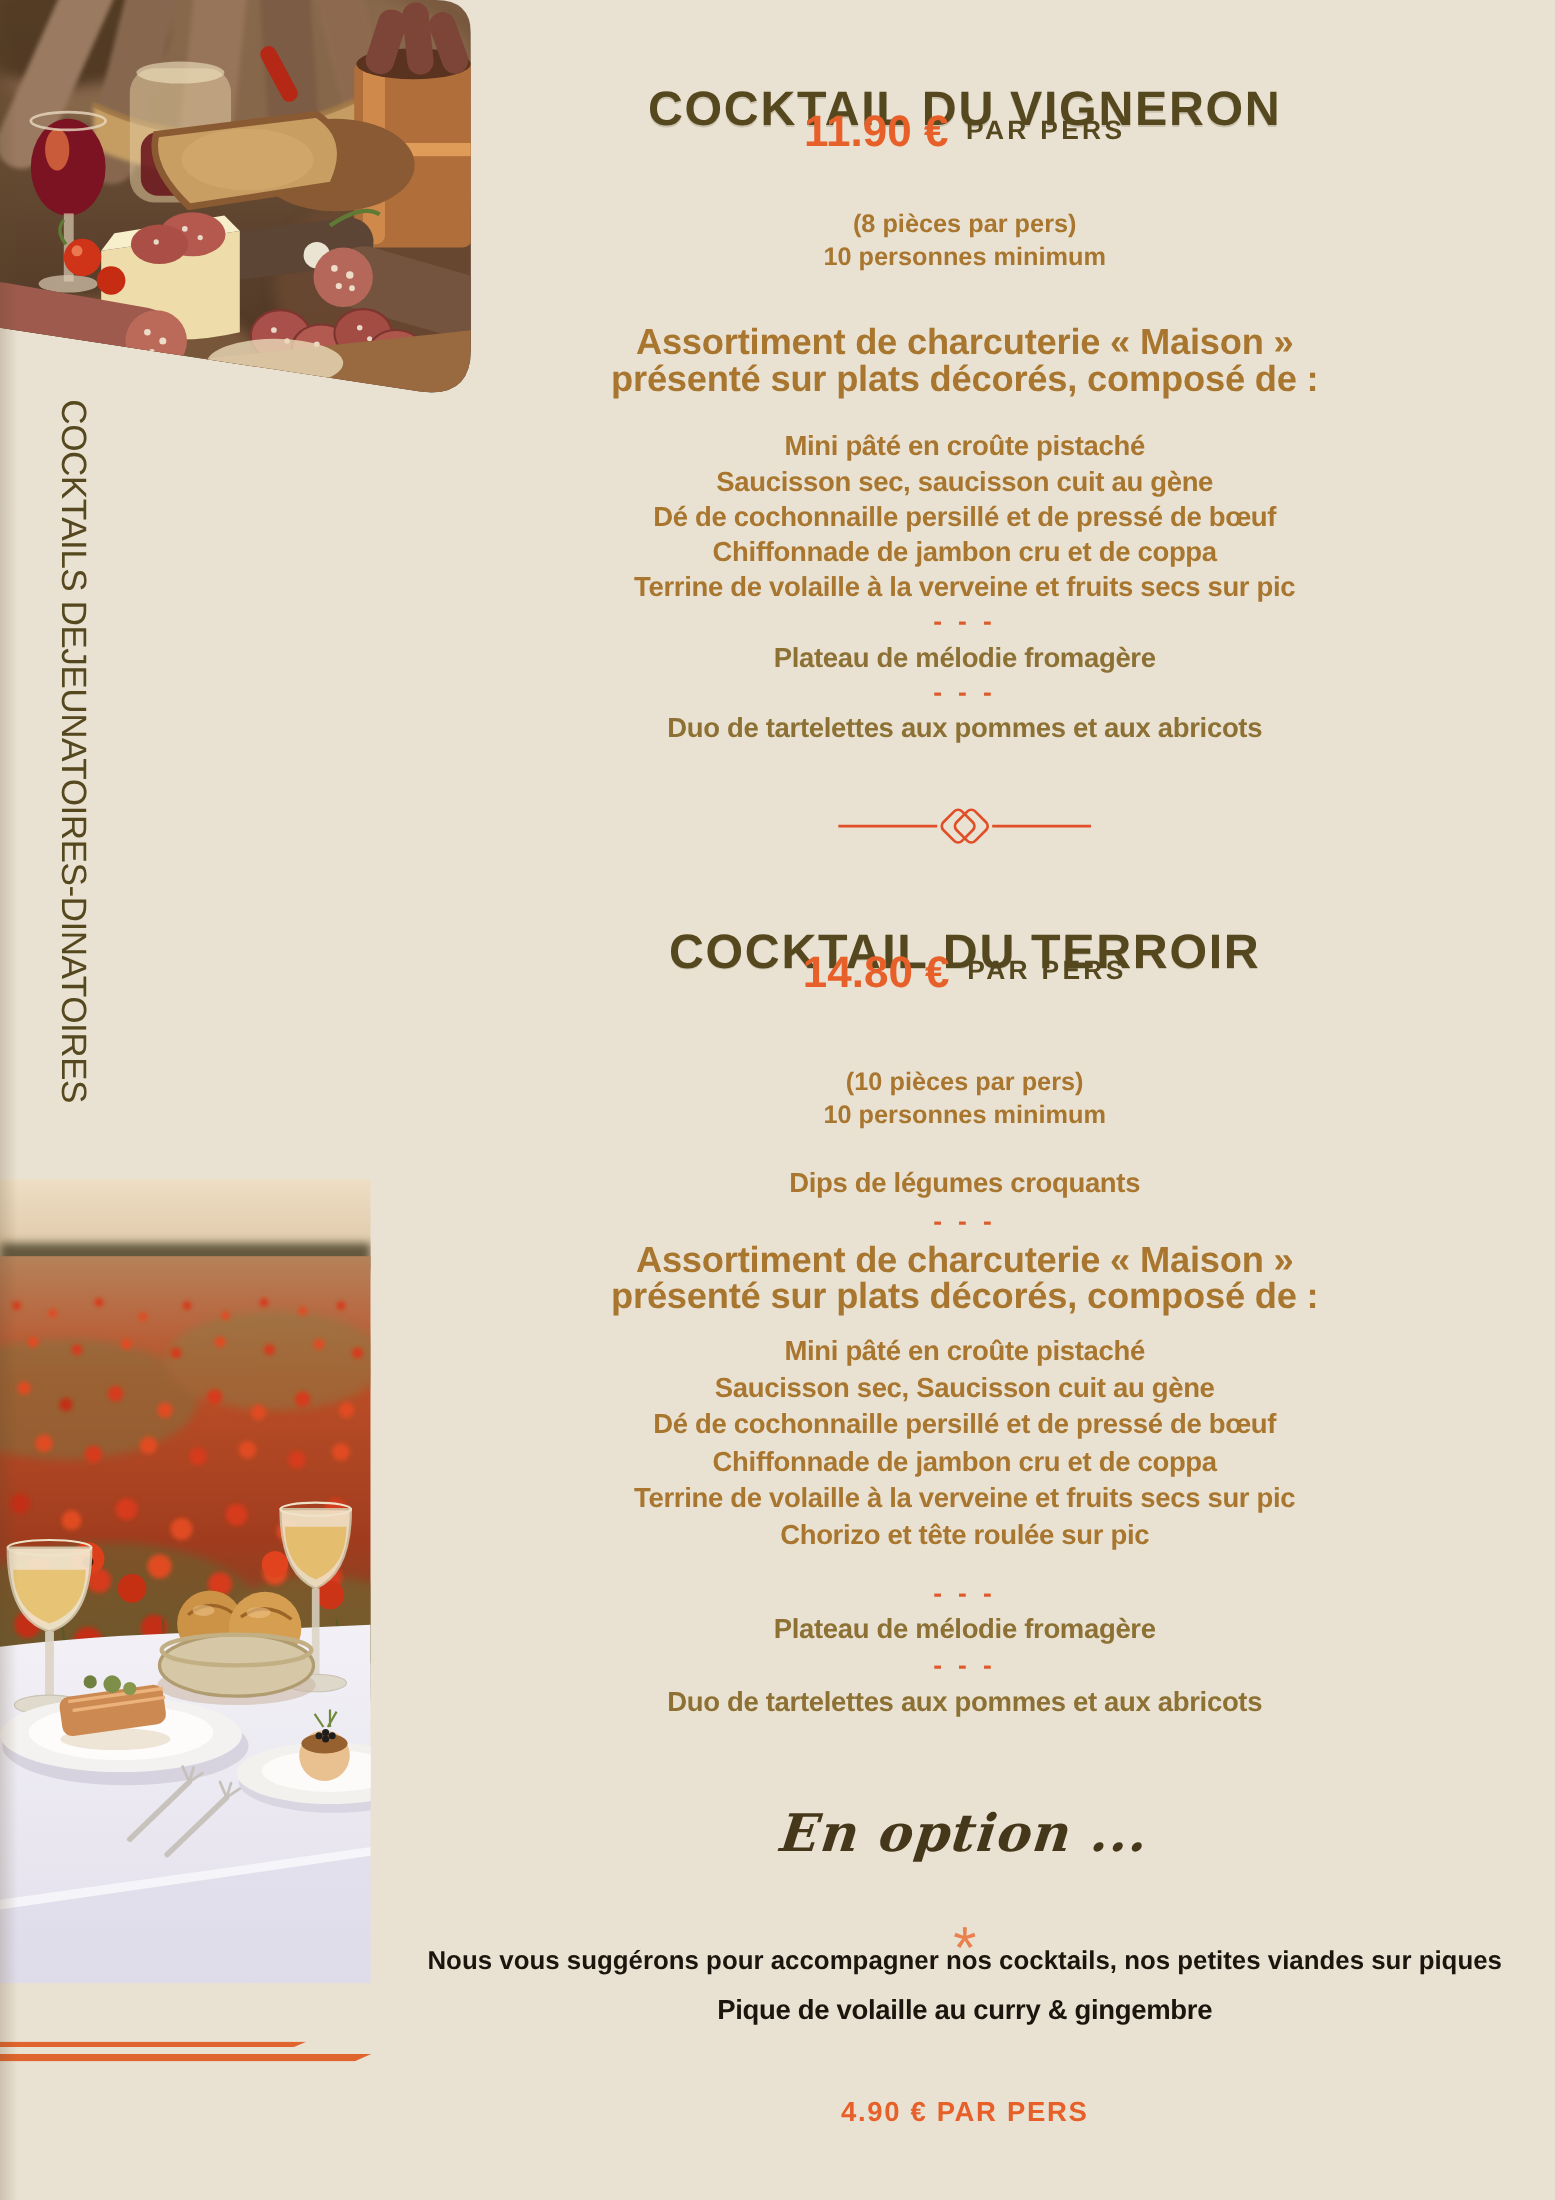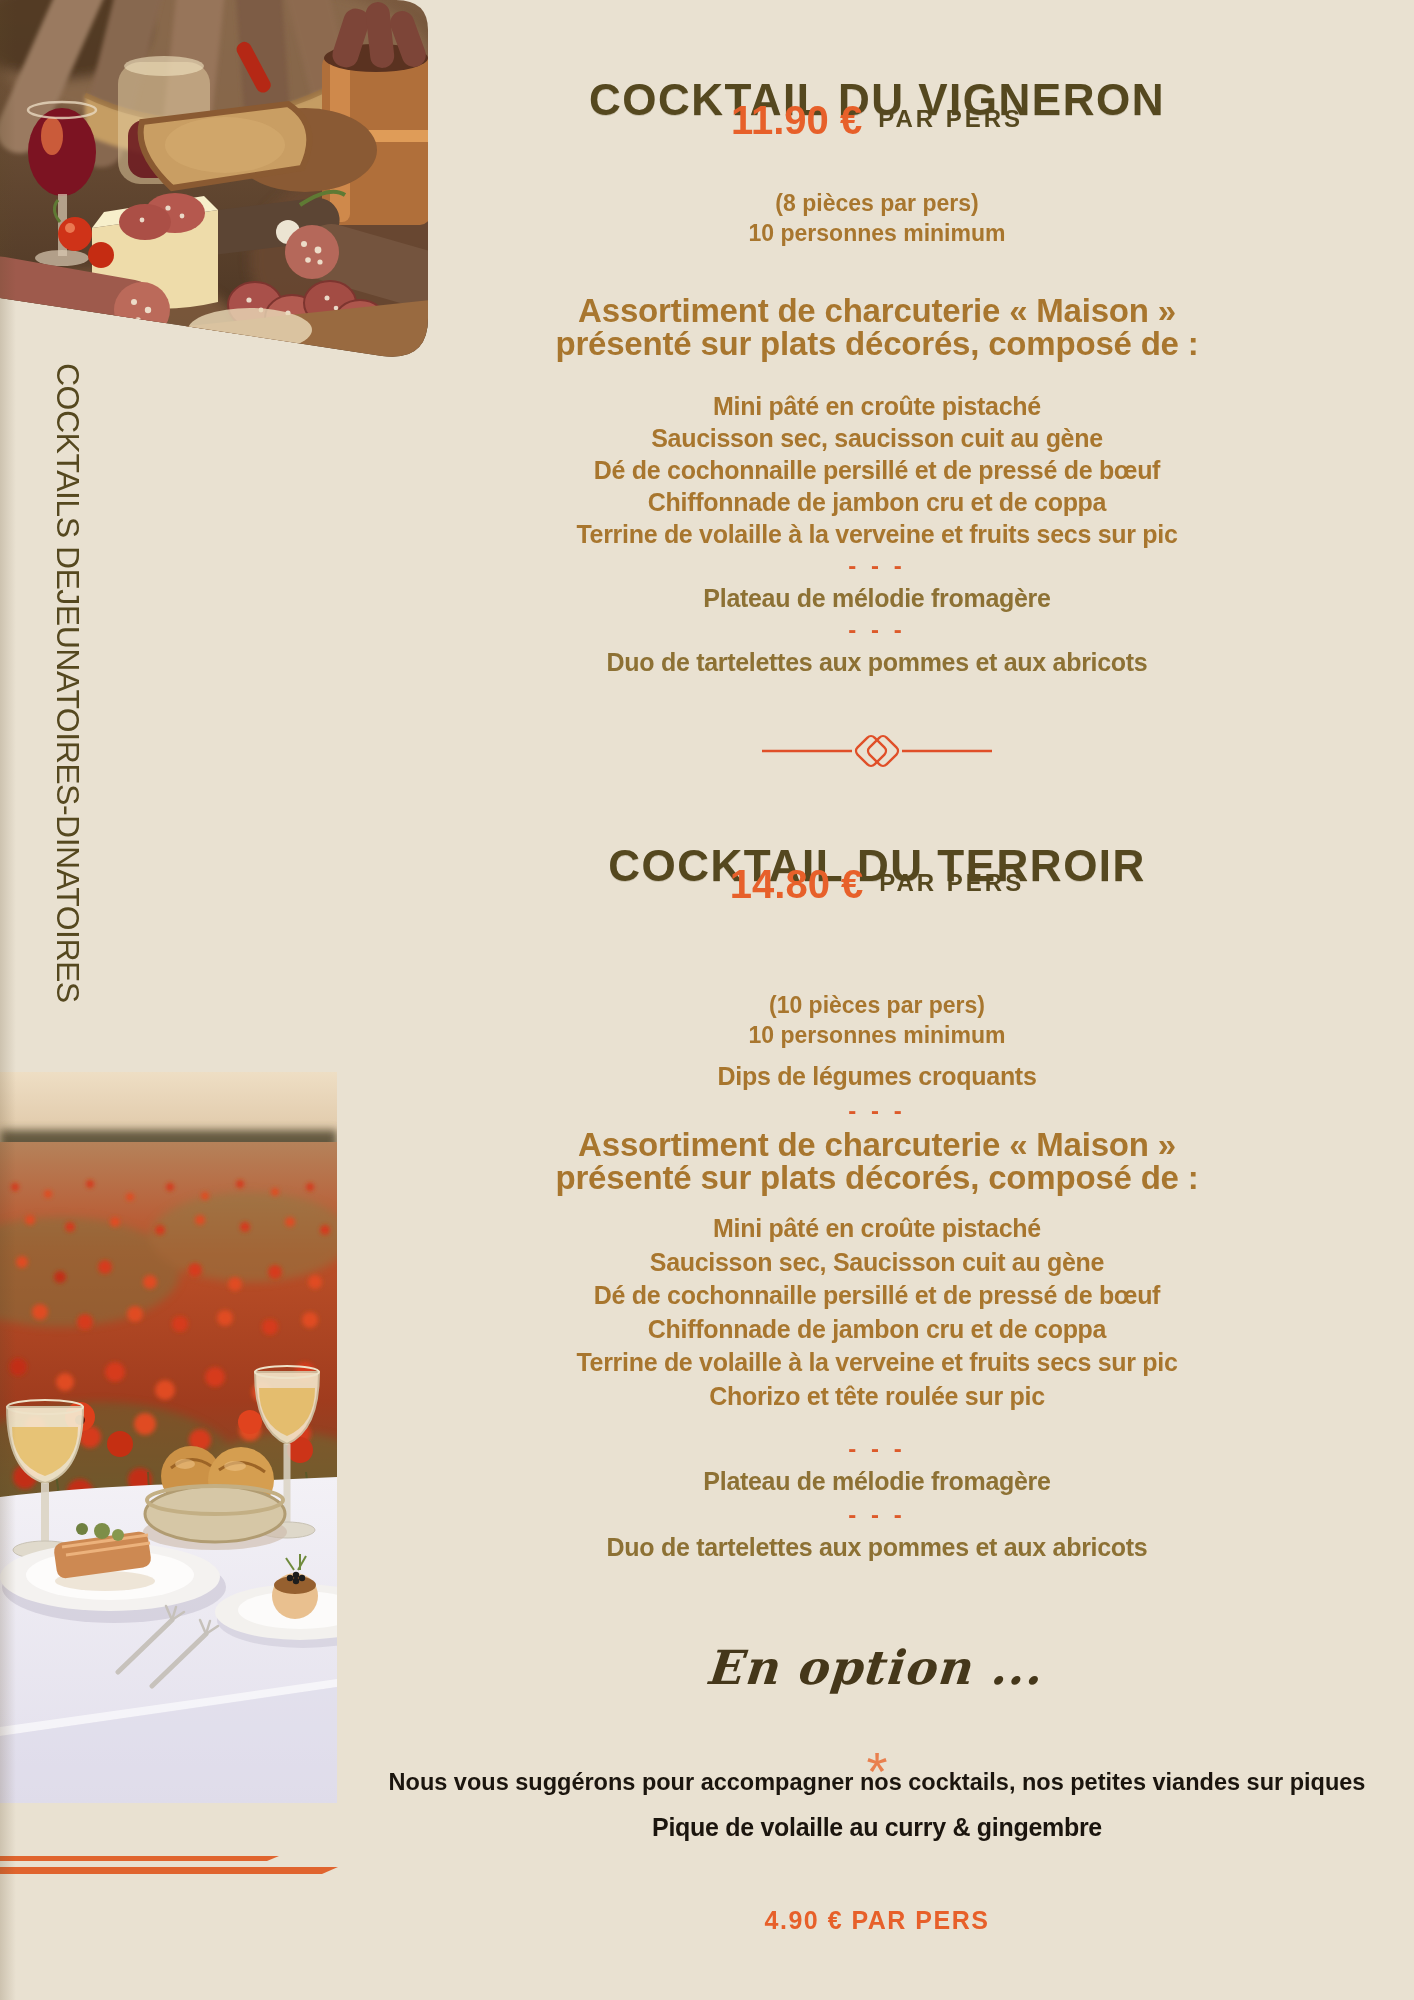--- a/index.html
+++ b/index.html
@@ -401,21 +401,21 @@
       <rect x="109" y="8" width="24" height="24" rx="5" transform="rotate(45 121 20)"></rect>
     </g>
   </svg>
 
   <section class="m2">
     <h1 class="col menu-title" style="top:812px">COCKTAIL DU TERROIR</h1>
     <div class="col price-row" style="top:864px">
       <span class="price">14.80 €</span>
       <span class="per">PAR PERS</span>
     </div>
-    <div class="col" style="top:990px">
+    <div class="col" style="top:968px">
 
     <div class="note-line">(10 pièces par pers)</div>
         <div class="note-line">10 personnes minimum</div>
       </div>
     <div class="col" style="top:1060px">
 
     <div class="line kind-item">Dips de légumes croquants</div>
         <div class="line kind-dash">- - -</div>
       </div>
     <div class="col" style="top:1128px">

